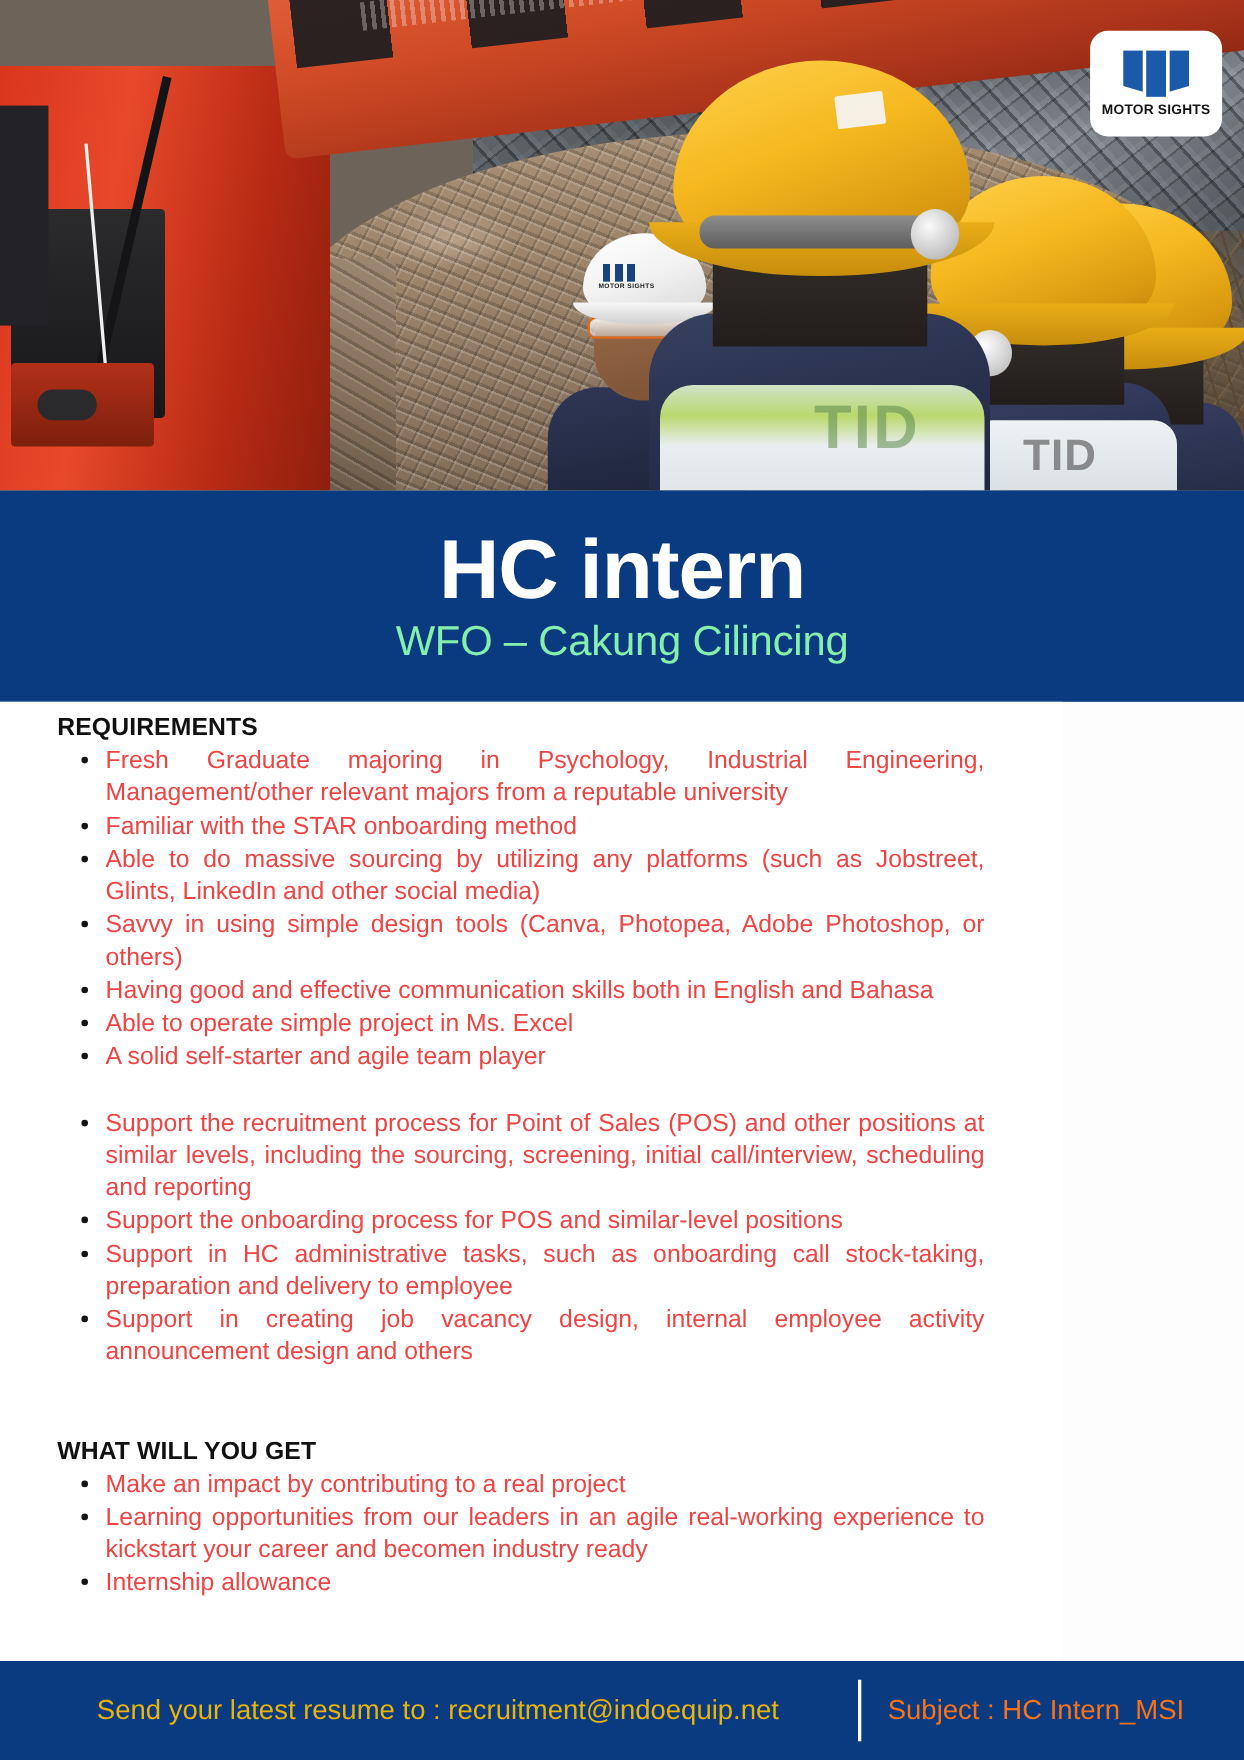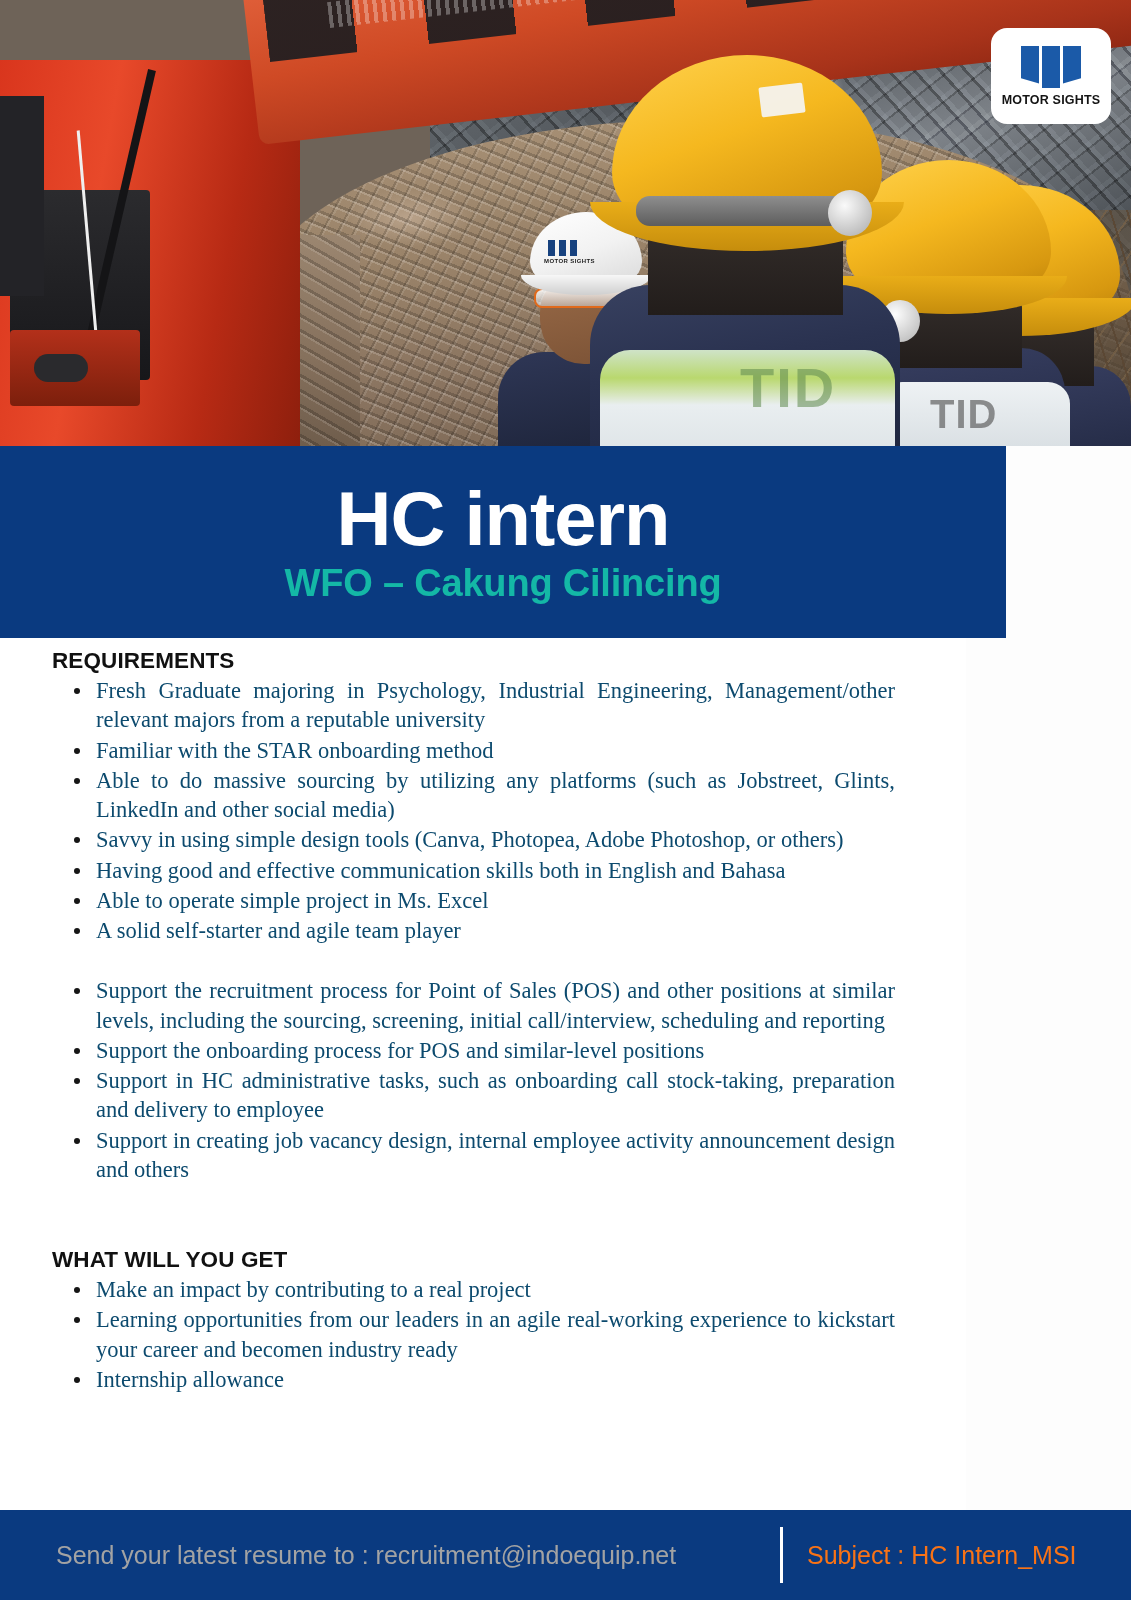--- a/index.html
+++ b/index.html
@@ -269,31 +269,31 @@
   .logo-panel.l{ height:38px; clip-path: polygon(0 0,100% 0,100% 100%,0 86%); }
   .logo-panel.m{ height:42px; }
   .logo-panel.r{ height:38px; clip-path: polygon(0 0,100% 0,100% 86%,0 100%); }
   .logo-text{
     font-size:12.5px; font-weight:700; color:#141414; letter-spacing:.2px;
     font-family:"Liberation Sans", sans-serif; white-space:nowrap;
   }
 
   
   .title-band{
-    position:absolute; left:0; top:446px; width:1006px; height:192px;
+    position:absolute; left:0; top:446px; width:1131px; height:192px;
     background:#0a3a80;
     display:flex; flex-direction:column;
     align-items:center; justify-content:center;
   }
   .title-main{
     font-size:76px; font-weight:700; color:#ffffff;
     letter-spacing:-1px; line-height:1.02; margin:0;
   }
   .title-sub{
-    font-size:38px; font-weight:700; color:#14b8a6;
+    font-size:38px; font-weight:400; color:#86efac;
     letter-spacing:-.2px; margin:6px 0 0 0; line-height:1.05;
   }
 
   
   .body-area{
     position:absolute; left:0; top:638px; width:966px; height:872px;
     background:#ffffff;
     padding: 10px 71px 0 52px;
     box-sizing:border-box;
   }
@@ -304,46 +304,45 @@
   ul.bullets{
     list-style:none;
     margin:0 0 0 0;
     padding:0;
   }
   ul.bullets li{
     position:relative;
     padding-left:44px;
     font-size:22.5px;
     line-height:1.30;
-    color:#0c4a6e;
+    color:#ef4444;
     text-align:justify;
     text-justify:inter-word;
     margin:0 0 1px 0;
-    font-family:Liberation Serif, serif;
   }
   ul.bullets li::before{
     content:"";
     position:absolute; left:22px; top:12px;
     width:6px; height:6px; border-radius:50%;
     background:#151515;
   }
   .gap-sm{ height:30px; }
   .gap-lg{ height:62px; }
 
   
   .footer-band{
     position:absolute; left:0; top:1510px; width:1131px; height:90px;
     background:#0a3a80;
     display:flex; align-items:center;
   }
   .footer-left{
     flex: 0 0 780px;
-    color:#a3a3a3;
+    color:#eab308;
     font-size:25px;
-    padding-left:56px;
+    padding-left:88px;
     box-sizing:border-box;
     white-space:nowrap;
   }
   .footer-divider{
     width:3px; height:56px; background:#ffffff; flex:0 0 3px;
   }
   .footer-right{
     flex:1;
     color:#f97316;
     font-size:25px;

